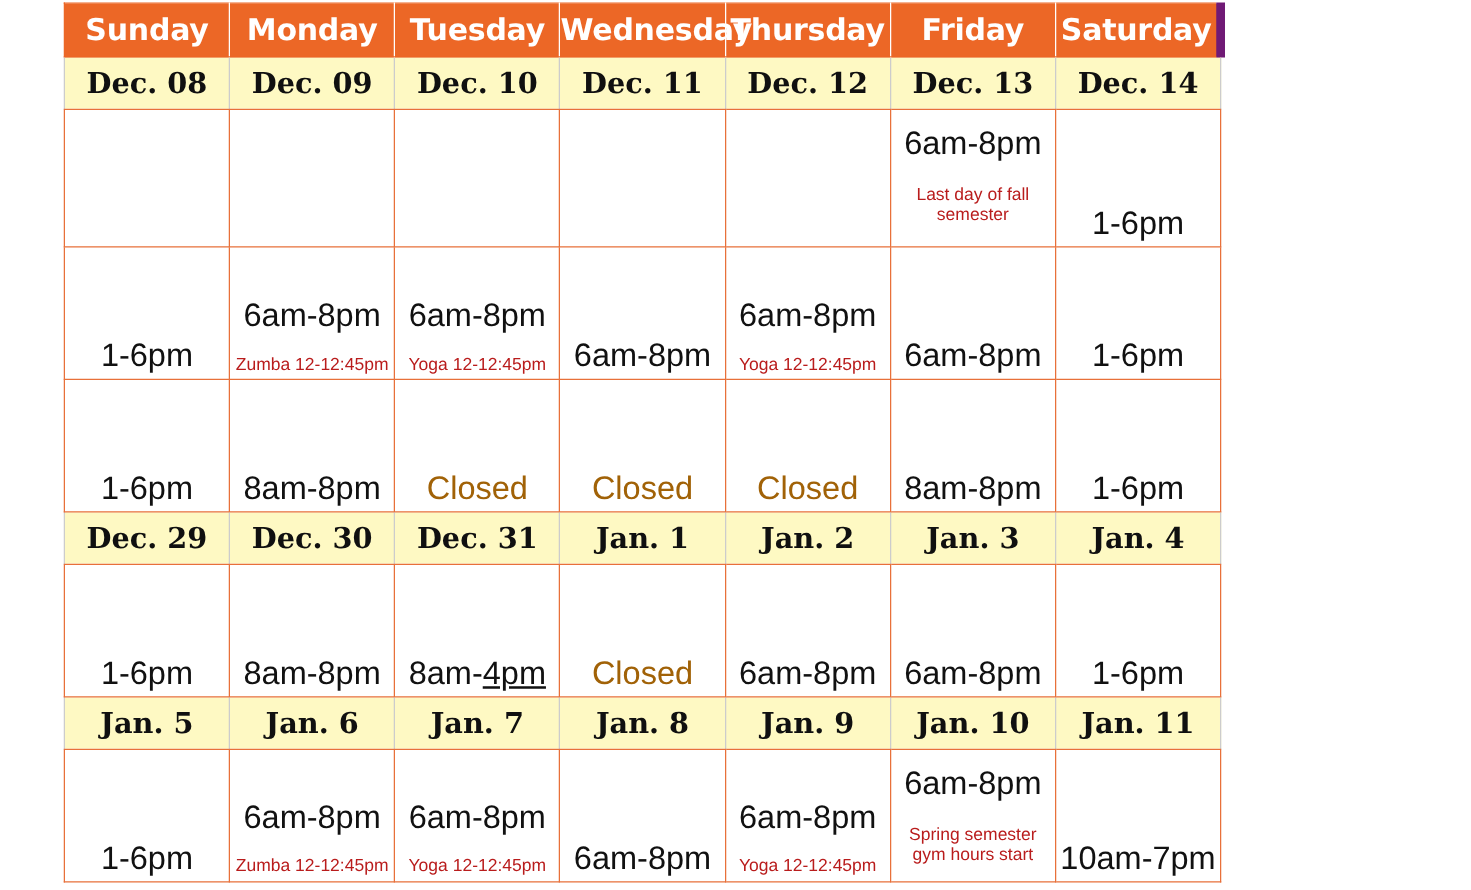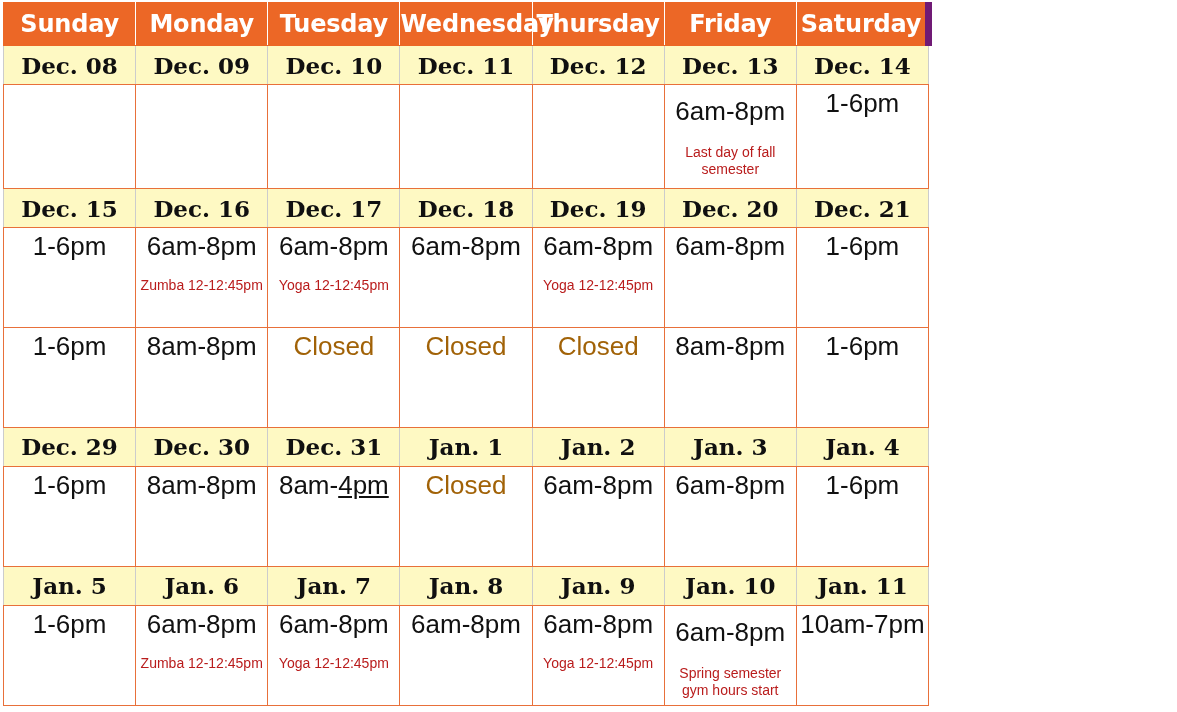--- a/index.html
+++ b/index.html
@@ -11,20 +11,21 @@
     width: 1177px;
     height: 712px;
     font-family: "Liberation Sans", sans-serif;
     overflow: hidden;
   }
   #calendar {
     width: 936px;
     height: 712px;
     box-sizing: border-box;
     padding: 2px 4px 6px 3px;
+    margin-left: 48px;
   }
   table.cal {
     width: 100%;
     height: 100%;
     border-collapse: collapse;
     table-layout: fixed;
   }
   table.cal td, table.cal th {
     border: 1px solid #E8703A;
     padding: 0;
@@ -67,21 +68,21 @@
   tr.hours td.cell {
     background: #ffffff;
     height: 96px;
   }
   tr.hours.first td.cell { height: 100px; }
 
   .cellwrap {
     display: flex;
     flex-direction: column;
     align-items: center;
-    justify-content: flex-start;
+    justify-content: flex-end;
     height: 100%;
     box-sizing: border-box;
     padding: 4px 2px;
   }
   .cellwrap.with-note { justify-content: flex-start; padding-top: 12px; }
 
   .hours-main {
     font-family: "Liberation Sans", sans-serif;
     font-size: 26px;
     color: #111111;
@@ -160,29 +161,20 @@
               <div class="hours-main">6am-8pm</div>
               <div class="note wrap">Last day of fall semester</div>
             </div>
           </td>
           <td class="cell">
             <div class="cellwrap">
               <div class="hours-main">1-6pm</div>
             </div>
           </td>
         </tr>
-        <tr class="dates">
-          <td class="date">Dec. 15</td>
-          <td class="date">Dec. 16</td>
-          <td class="date">Dec. 17</td>
-          <td class="date">Dec. 18</td>
-          <td class="date">Dec. 19</td>
-          <td class="date">Dec. 20</td>
-          <td class="date">Dec. 21</td>
-        </tr>
         <tr class="hours">
           <td class="cell">
             <div class="cellwrap">
               <div class="hours-main">1-6pm</div>
             </div>
           </td>
           <td class="cell">
             <div class="cellwrap">
               <div class="hours-main">6am-8pm</div>
               <div class="note">Zumba 12-12:45pm</div>

